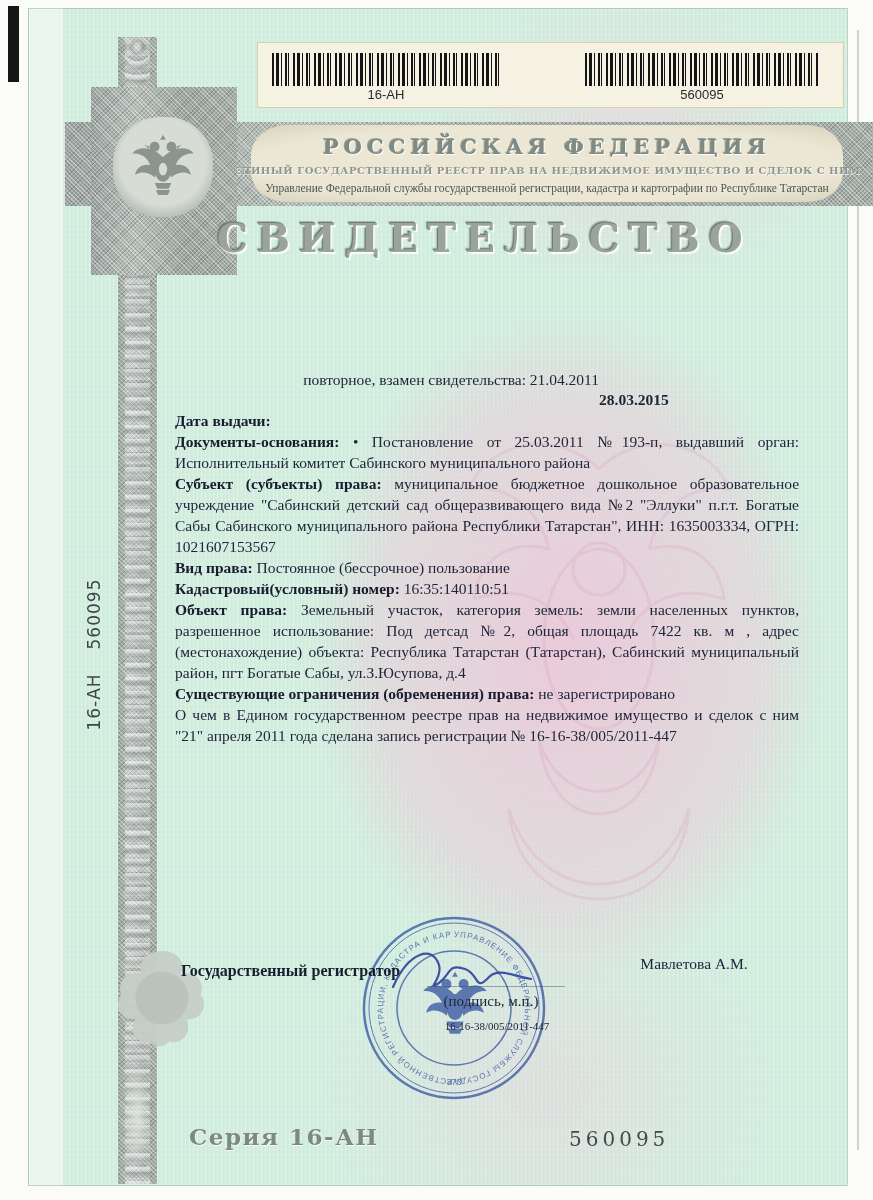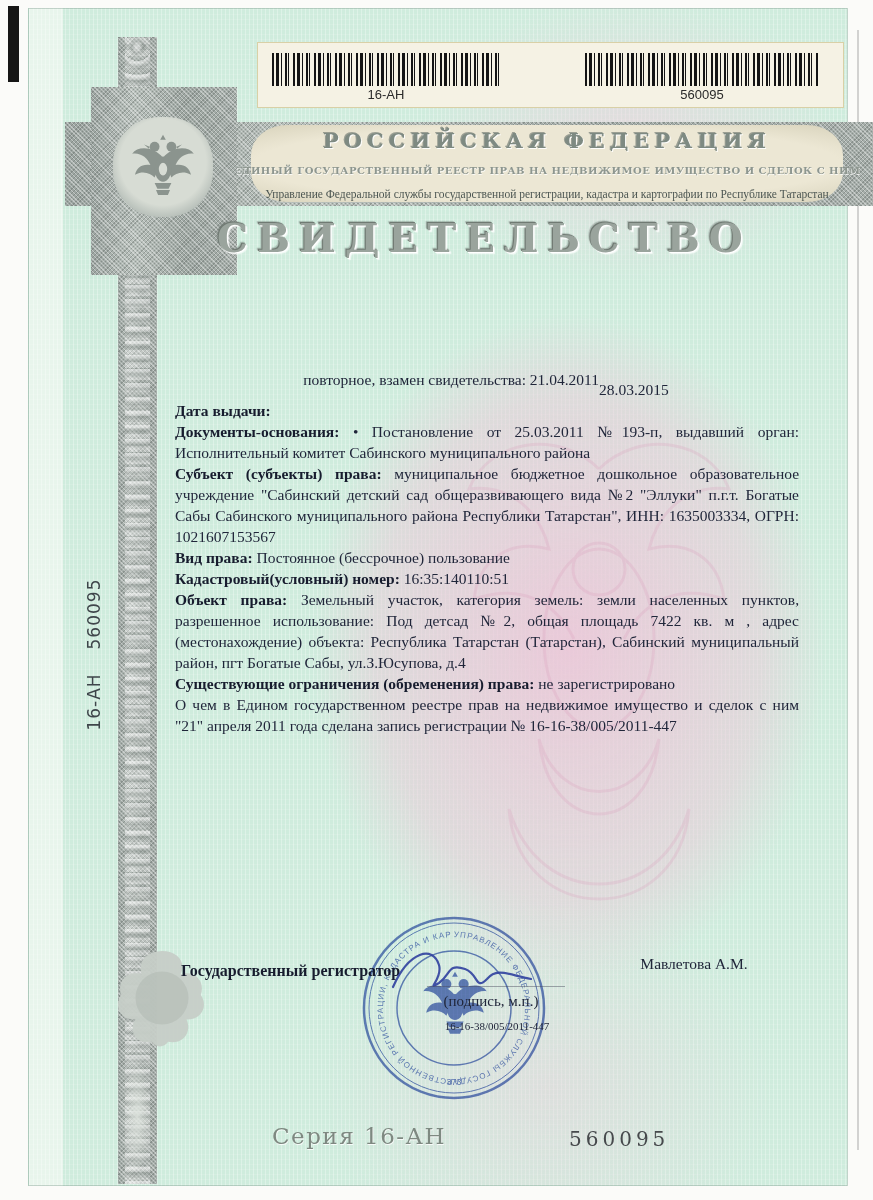--- a/index.html
+++ b/index.html
@@ -39,21 +39,21 @@
       display:flex;align-items:center;justify-content:center;}
   .rosette{position:absolute;left:80px;top:940px;width:106px;height:100px;}
   .band-oval{position:absolute;left:95px;top:1052px;width:27px;height:110px;border-radius:50%;
       background:radial-gradient(ellipse at center, rgba(222,228,222,.85), rgba(222,228,222,0) 72%);}
 
   
   .hband{position:absolute;left:36px;top:113px;width:809px;height:84px;}
   .hband-panel{position:absolute;left:186px;top:3px;width:592px;height:77px;
       background:radial-gradient(ellipse at 50% 50%, #ece7d4 0 70%, #ddd8c2 92%, #cfccb8);
       border-radius:36px/30px;
-      display:flex;flex-direction:column;align-items:center;justify-content:center;gap:12px;}
+      display:flex;flex-direction:column;align-items:center;justify-content:center;gap:6px;}
   .h-country{font-family:"DejaVu Serif",serif;font-size:21px;font-weight:bold;letter-spacing:5px;
       color:#7e8a82;text-shadow:1px 1px 0 rgba(255,255,255,.9), -1px -1px 0 rgba(90,100,94,.55);white-space:nowrap;}
   .h-registry{font-family:"DejaVu Serif",serif;font-size:10px;font-weight:bold;letter-spacing:.5px;
       color:#8d968f;text-shadow:.5px .5px 0 rgba(255,255,255,.8);white-space:nowrap;}
   .h-office{font-size:11.5px;color:#4c5652;white-space:nowrap;}
 
   
   .bc-panel{position:absolute;left:228px;top:33px;width:585px;height:64px;background:#f5f2e4;
       border:1px solid #d9d0a6;}
   .bc{position:absolute;top:10px;height:33px;
@@ -72,36 +72,36 @@
       text-shadow:1px 1px 0 #ffffff,2px 2px 1px rgba(255,255,255,.7),-1px -1px 0 #707a73,-2px -2px 1px rgba(100,110,104,.4);padding-left:38px;}
   .subtitle{position:absolute;left:150px;top:266px;width:690px;text-align:center;
       font-family:"DejaVu Serif",serif;font-size:16.5px;font-weight:bold;letter-spacing:3.5px;
       color:#6d7b73;text-shadow:.5px .5px 0 rgba(255,255,255,.75);}
 
   
   .body{position:absolute;left:146px;top:360px;width:624px;font-size:15.5px;line-height:21px;color:#20263a;}
   .body p{margin:0;}
   .jf{text-align:justify;}
   .row1{display:flex;justify-content:center;align-items:flex-start;}
-  .row1 .date{margin-top:10px;padding-right:2px;}
+  .row1 .date{margin-top:20px;padding-right:2px;font-weight:bold;}
   .lbl{font-weight:bold;color:#171c2e;}
   .mt6{margin-top:5px;} .mt10{margin-top:9px;} .mt12{margin-top:12px;} .mt14{margin-top:13px;}
 
   
   .registrar-label{position:absolute;left:152px;top:953px;font-size:16px;font-weight:bold;color:#171c2e;}
   .registrar-name{position:absolute;left:560px;top:946px;width:210px;text-align:center;font-size:15.5px;color:#20263a;}
   .sig-line{position:absolute;left:398px;top:977px;width:138px;height:1px;background:rgba(70,70,90,.45);}
   .sig-caption{position:absolute;left:372px;top:984px;width:180px;text-align:center;font-size:15px;color:#20263a;}
   .reg-number{position:absolute;left:368px;top:1011px;width:200px;text-align:center;font-size:11px;color:#20263a;}
   .stamp{position:absolute;left:330px;top:904px;width:190px;height:190px;opacity:.82;mix-blend-mode:multiply;}
   .signature{position:absolute;left:352px;top:930px;width:170px;height:70px;}
 
   
-  .footer-series{position:absolute;left:160px;top:1114px;width:340px;text-align:center;
-      font-family:"DejaVu Serif",serif;font-size:23px;font-weight:normal;letter-spacing:1.5px;color:#7e8981;
+  .footer-series{position:absolute;left:160px;top:1114px;width:340px;text-align:left;
+      font-family:"DejaVu Serif",serif;font-size:23px;font-weight:bold;letter-spacing:1.5px;color:#7e8981;
       text-shadow:.5px .5px 0 rgba(255,255,255,.8);}
   .footer-number{position:absolute;left:540px;top:1118px;font-family:"DejaVu Serif",serif;
       font-size:20px;letter-spacing:4px;color:#46494c;}
 
   
   .side-num,.side-series{position:absolute;left:-10px;width:150px;text-align:center;
       font-family:"DejaVu Sans",sans-serif;font-size:17px;color:#3e454a;letter-spacing:1px;
       transform:rotate(-90deg);}
   .side-num{top:595px;}
   .side-series{top:683px;}

